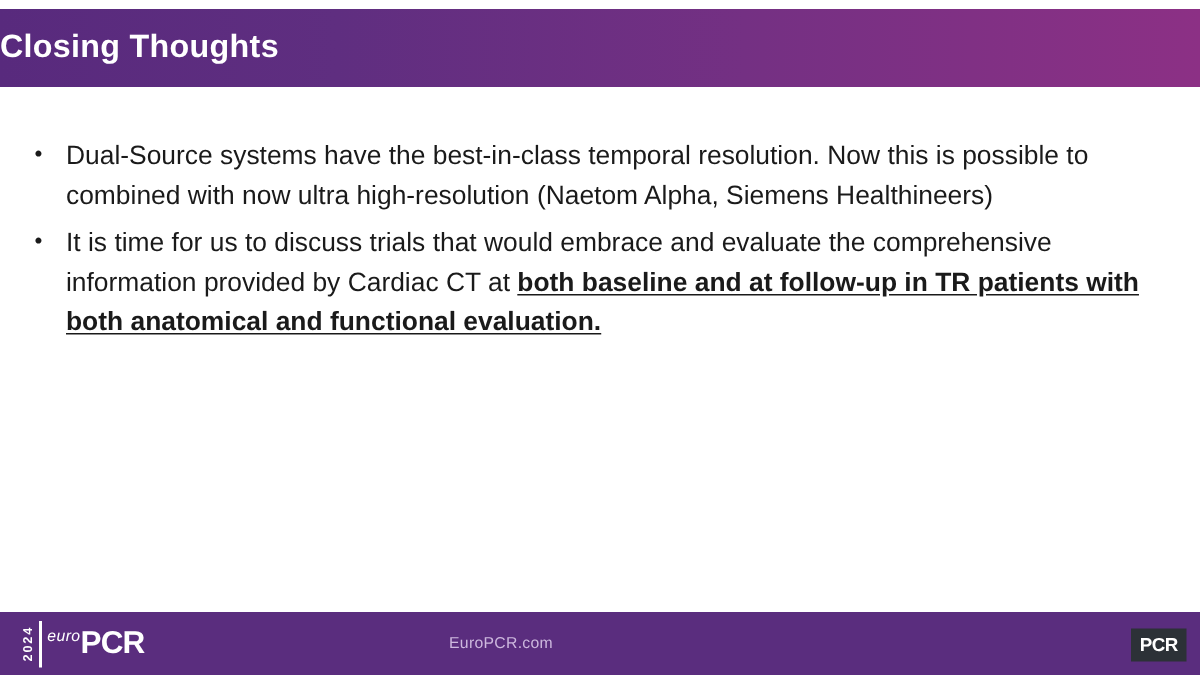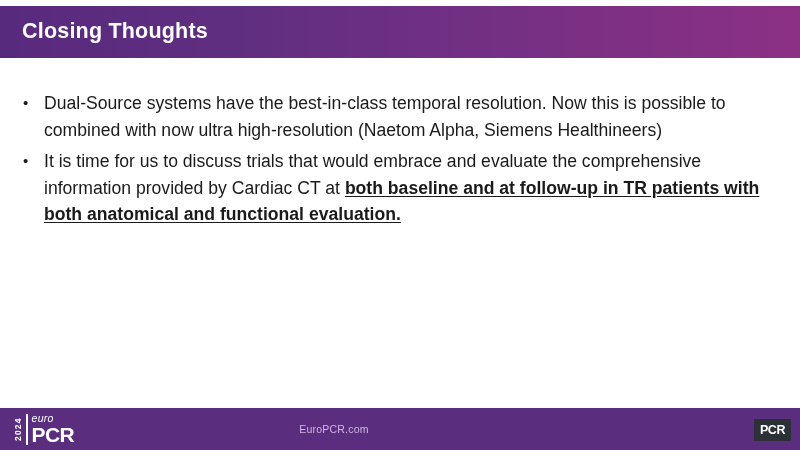--- a/index.html
+++ b/index.html
@@ -33,21 +33,20 @@
     height: 52px;
     background: linear-gradient(90deg, #582a7d 0%, #5f2e80 28%, #743083 62%, #8c3085 100%);
     display: flex;
     align-items: center;
   }
   .title-text {
     color: #ffffff;
     font-size: 21.5px;
     font-weight: bold;
     letter-spacing: 0.2px;
-    margin-left: 22px;
     line-height: 1;
     white-space: nowrap;
   }
 
   
   .body-area {
     position: absolute;
     left: 0;
     top: 62px;
     width: 800px;
@@ -121,21 +120,21 @@
     justify-content: center;
   }
   .euro-divider {
     width: 2px;
     height: 31px;
     background: #ffffff;
     margin: 0 4px 0 3px;
   }
   .euro-words {
     display: flex;
-    flex-direction: column;
+    flex-direction: row;
     justify-content: center;
     line-height: 1;
   }
   .euro-small {
     color: #ffffff;
     font-size: 10.5px;
     font-style: italic;
     font-weight: normal;
     letter-spacing: 0.3px;
     margin-bottom: 1px;

